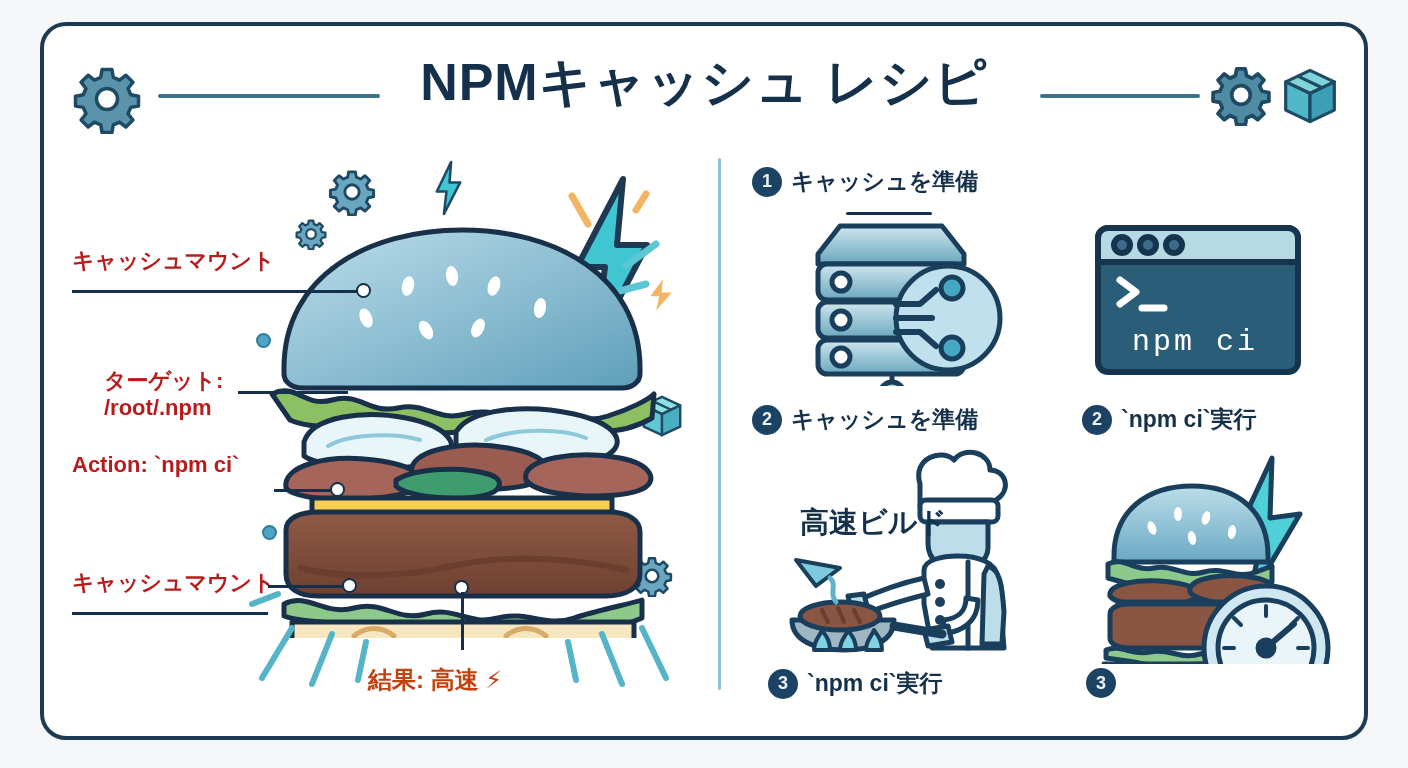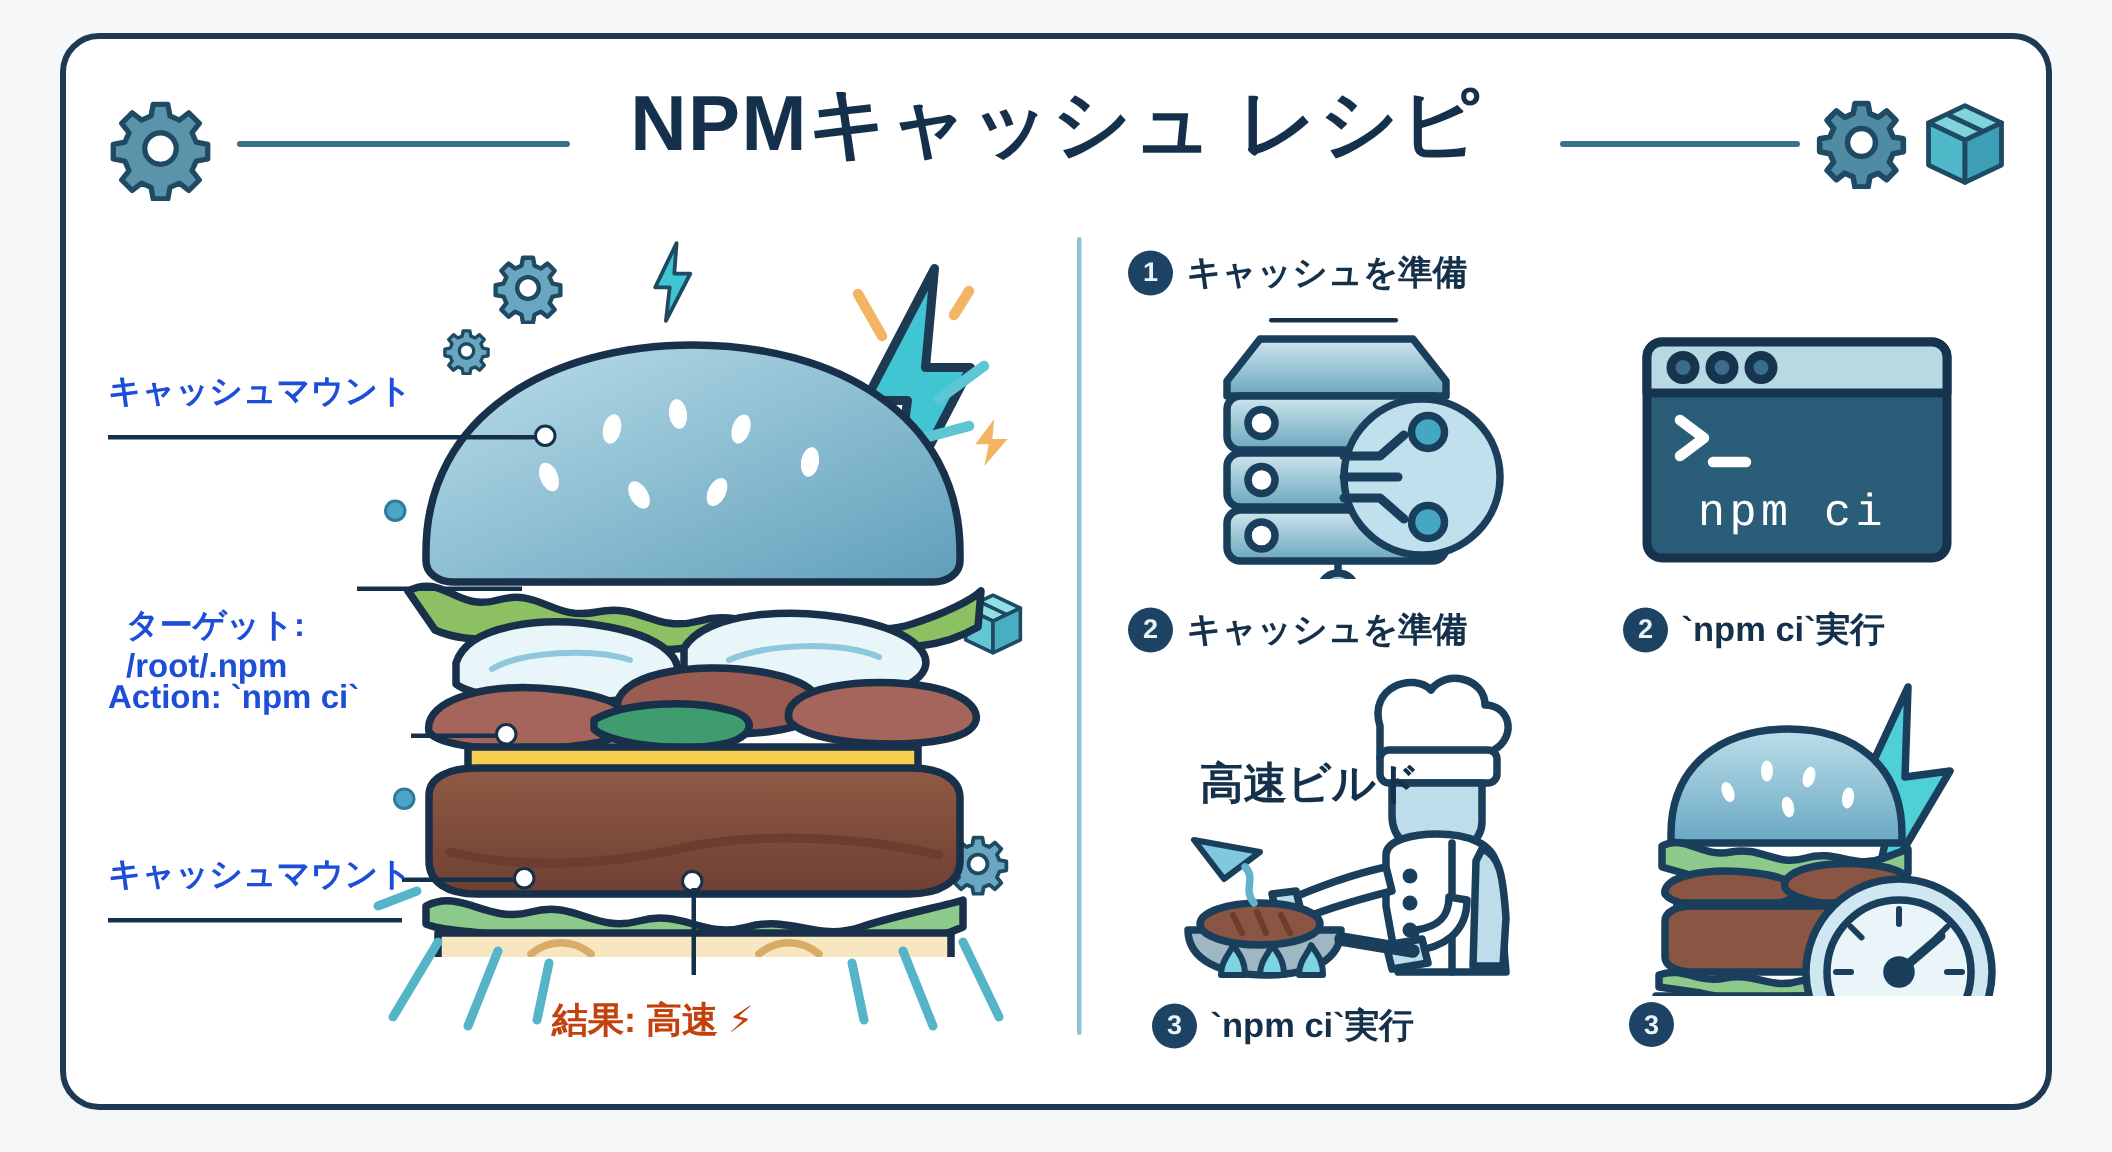--- a/index.html
+++ b/index.html
@@ -35,21 +35,21 @@
   .hdr-gear-l { position: absolute; left: 32px; top: 42px; }
   .hdr-gear-r { position: absolute; left: 1170px; top: 42px; }
   .hdr-box-r  { position: absolute; left: 1238px; top: 42px; }
 
   
   .divider { position: absolute; left: 718px; top: 158px; width: 3px; height: 532px;
     background: #8fc4d6; border-radius: 2px; }
 
   .label {
     position: absolute;
-    font-size: 22px; font-weight: bold; color: #1d4ed8;
+    font-size: 22px; font-weight: bold; color: #b91c1c;
     white-space: pre-line; line-height: 1.22;
   }
   .leader { position: absolute; height: 2.5px; background: #14304a; }
   .underline { position: absolute; height: 2.5px; background: #14304a; }
   .dot-hollow {
     position: absolute; width: 15px; height: 15px; border-radius: 50%;
     background: #ffffff; border: 2.5px solid #14304a;
   }
   .dot-solid {
     position: absolute; width: 15px; height: 15px; border-radius: 50%;
@@ -266,21 +266,21 @@
     <path d="M4 14 L30 4" stroke="#56b4c8" stroke-width="6" stroke-linecap="round"></path>
   </svg>
 
   <div class="label" style="left:72px; top:248px;">キャッシュマウント</div>
   <div class="underline" style="left:72px; top:290px; width:196px;"></div>
   <div class="leader" style="left:268px; top:290px; width:92px;"></div>
   <div class="dot-hollow" style="left:356px; top:283px;"></div>
 
   <div class="dot-solid" style="left:256px; top:333px;"></div>
 
-  <div class="label" style="left:84px; top:368px;margin-top:36px;">ターゲット:
+  <div class="label" style="left:104px; top:368px;">ターゲット:
 /root/.npm</div>
   <div class="leader" style="left:238px; top:391px; width:110px;"></div>
 
   <div class="label" style="left:72px; top:452px;">Action: `npm ci`</div>
   <div class="leader" style="left:274px; top:489px; width:62px;"></div>
   <div class="dot-hollow" style="left:330px; top:482px;"></div>
 
   <div class="dot-solid" style="left:262px; top:525px;"></div>
 
   <div class="label" style="left:72px; top:570px;">キャッシュマウント</div>

